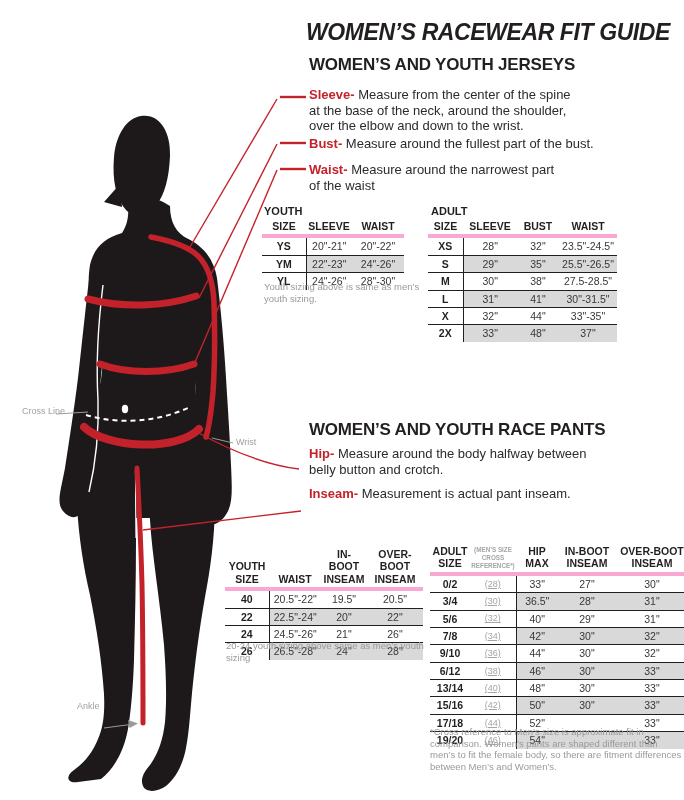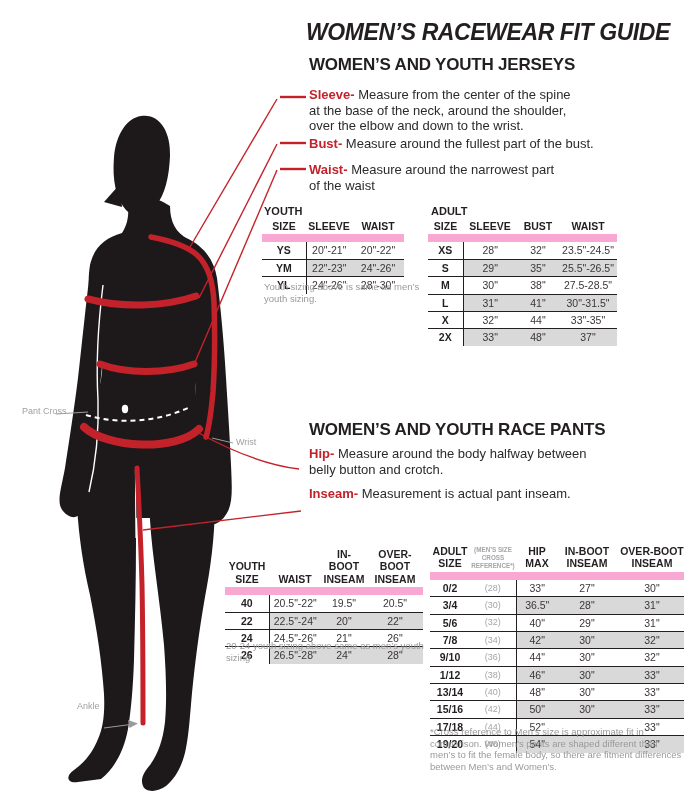--- a/index.html
+++ b/index.html
@@ -20,28 +20,28 @@
   #meas-waist{left:309px;top:162px;width:252px;}
   #meas-hip{left:309px;top:446px;width:278px;}
   #meas-inseam{left:309px;top:486px;width:330px;}
 
   .tbl-label{position:absolute;font-size:11px;font-weight:bold;}
   #youth-jersey-label{left:264px;top:205px;}
   #adult-jersey-label{left:431px;top:205px;}
 
   table.tbl{position:absolute;border-collapse:collapse;table-layout:fixed;}
   .tbl th,.tbl td{font-size:10.5px;text-align:center;padding:2px 1px;line-height:1.18;}
-  .tbl th{font-weight:bold;vertical-align:bottom;border-bottom:8px solid #f9a8d4;}
+  .tbl th{font-weight:bold;vertical-align:bottom;border-bottom:4px solid #f9a8d4;}
   .tbl tbody tr:not(:first-child) td{border-top:1px solid #231f20;}
   .tbl tbody tr:nth-child(even) td.col-val{background:#d9d9d9;}
   .tbl td.col-size{font-weight:bold;border-right:1.5px solid #231f20;}
   .tbl.has-ref td.col-size{border-right:none;}
   .tbl.has-ref td.col-ref{border-right:1.5px solid #231f20;}
   .tbl td.col-val{color:#3a3637;}
-  .tbl td.col-ref{color:#a7a5a6;font-size:9px;}
+  .tbl td.col-ref{color:#a7a5a6;font-size:9px;text-decoration:underline;}
   .tbl th.col-ref{color:#a7a5a6;font-size:6.3px;font-weight:bold;line-height:1.25;}
 
   #youth-jersey-table{left:262px;top:218px;width:136px;}
   #youth-jersey-table th:nth-child(1){width:42px;}
   #youth-jersey-table th:nth-child(2){width:44px;}
   #youth-jersey-table th:nth-child(3){width:50px;}
 
   #adult-jersey-table{left:428px;top:218px;width:181px;}
   #adult-jersey-table th:nth-child(1){width:33px;}
   #adult-jersey-table th:nth-child(2){width:52px;}
@@ -293,21 +293,21 @@
           <td class="col-val">32"</td>
         </tr>
         <tr>
           <td class="col-size">9/10</td>
           <td class="col-ref">(36)</td>
           <td class="col-val">44"</td>
           <td class="col-val">30"</td>
           <td class="col-val">32"</td>
         </tr>
         <tr>
-          <td class="col-size">1/12</td>
+          <td class="col-size">6/12</td>
           <td class="col-ref">(38)</td>
           <td class="col-val">46"</td>
           <td class="col-val">30"</td>
           <td class="col-val">33"</td>
         </tr>
         <tr>
           <td class="col-size">13/14</td>
           <td class="col-ref">(40)</td>
           <td class="col-val">48"</td>
           <td class="col-val">30"</td>
@@ -331,17 +331,17 @@
           <td class="col-size">19/20</td>
           <td class="col-ref">(46)</td>
           <td class="col-val">54"</td>
           <td class="col-val"></td>
           <td class="col-val">33"</td>
         </tr>
       </tbody>
     </table>
   <div id="adult-pants-fn" class="fn">*Cross reference to Men’s size is approximate fit in comparison. Women’s pants are shaped different than men’s to fit the female body, so there are fitment differences between Men’s and Women’s.</div>
 
-  <div id="pant-line-label" class="fig-label">Pant Cross</div>
+  <div id="pant-line-label" class="fig-label">Cross Line</div>
   <div id="wrist-label" class="fig-label">Wrist</div>
   <div id="ankle-label" class="fig-label">Ankle</div>
 
 </div>
 
 </body></html>

